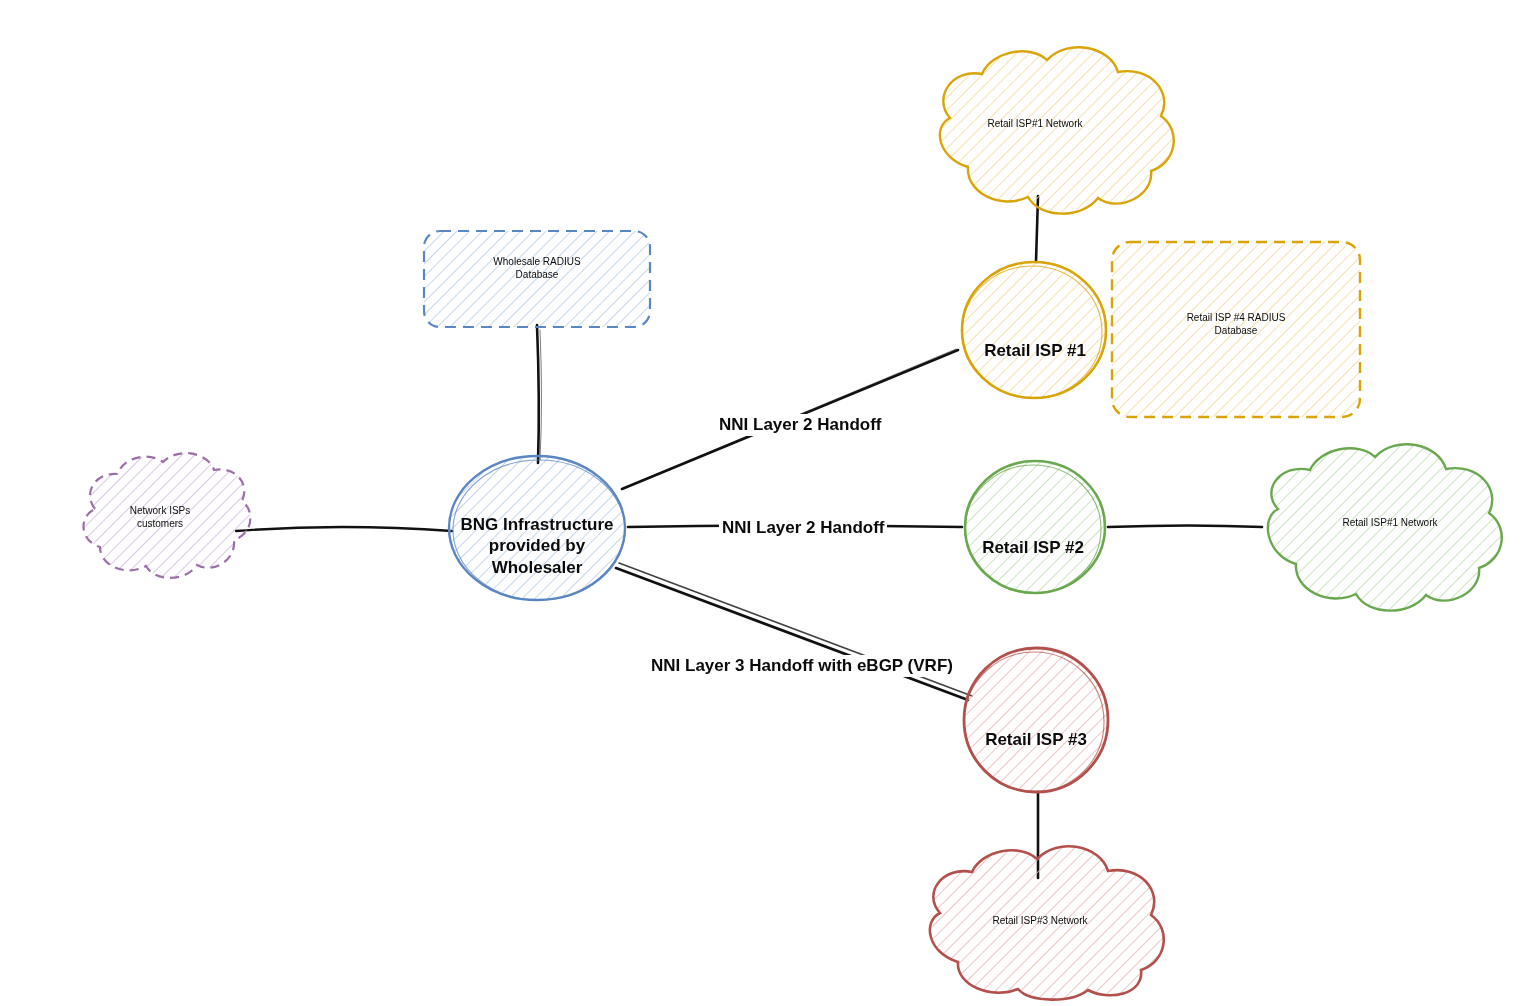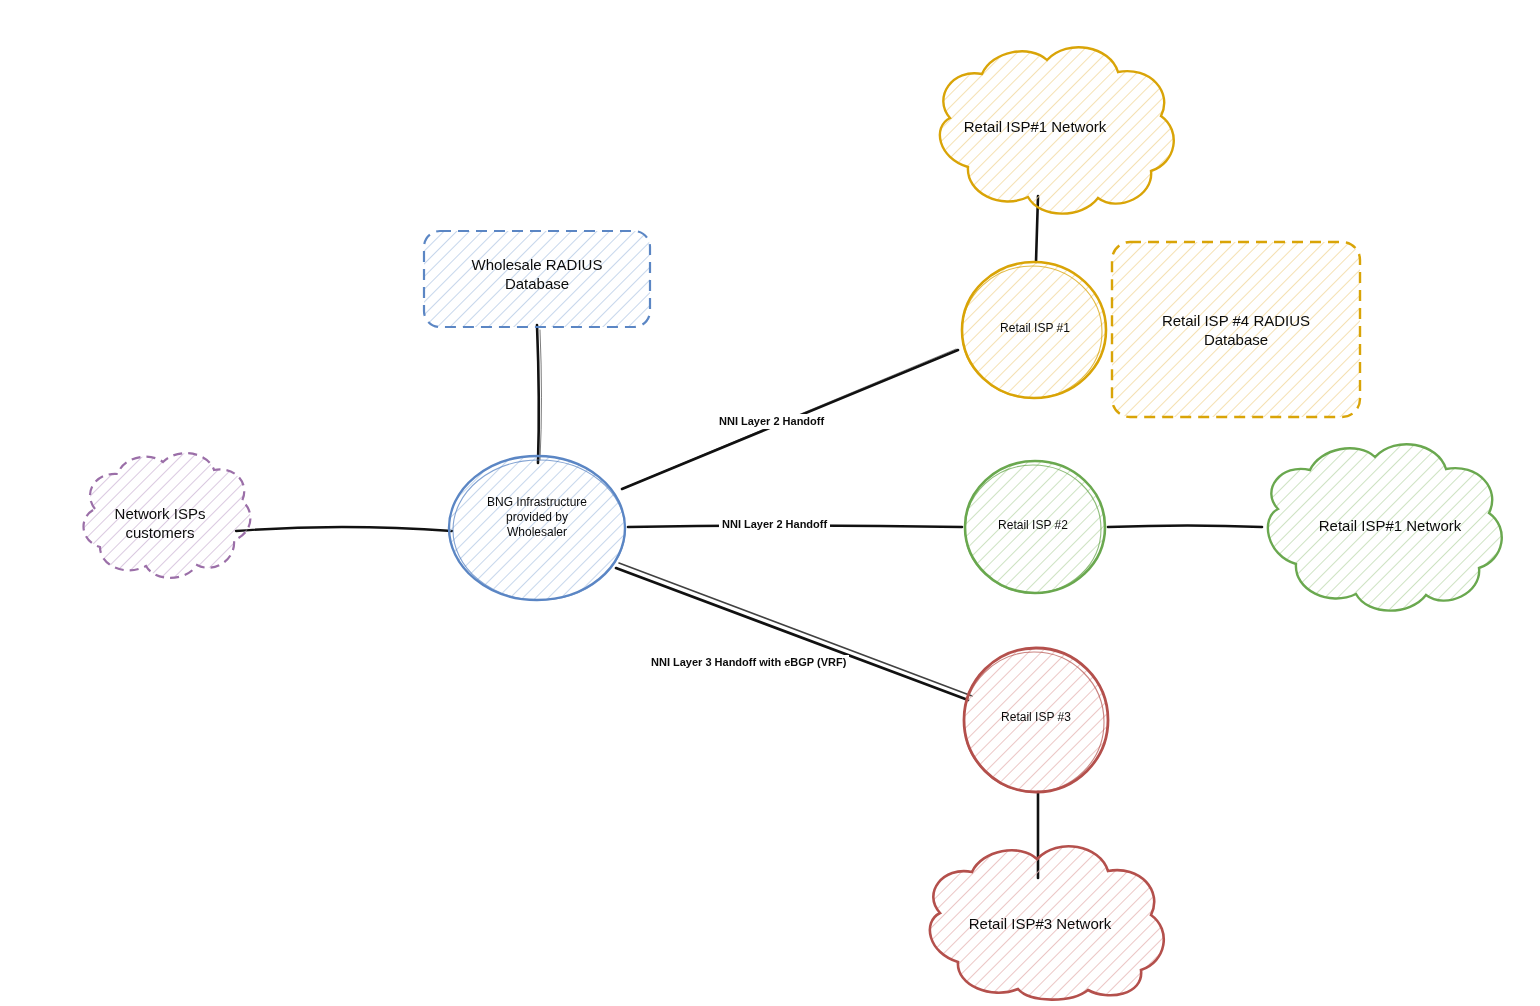--- a/index.html
+++ b/index.html
@@ -23,30 +23,31 @@
   }
   .node-label {
     position: absolute;
     text-align: center;
     color: #0b0b0b;
     line-height: 1.26;
     pointer-events: none;
     white-space: pre-line;
   }
   .label-plain {
-    font-size: 15px;
+    font-size: 10px;
     font-weight: 400;
   }
   .label-bold {
-    font-size: 12px;
-    font-weight: normal;
+    font-size: 17px;
+    font-weight: bold;
+    margin-top: 19px;
   }
   .edge-label {
     position: absolute;
-    font-size: 11px;
+    font-size: 17px;
     font-weight: bold;
     color: #0b0b0b;
     background: #ffffff;
     padding: 1px 3px;
     white-space: nowrap;
     line-height: 1.2;
   }
 </style>
 </head>
 <body>

